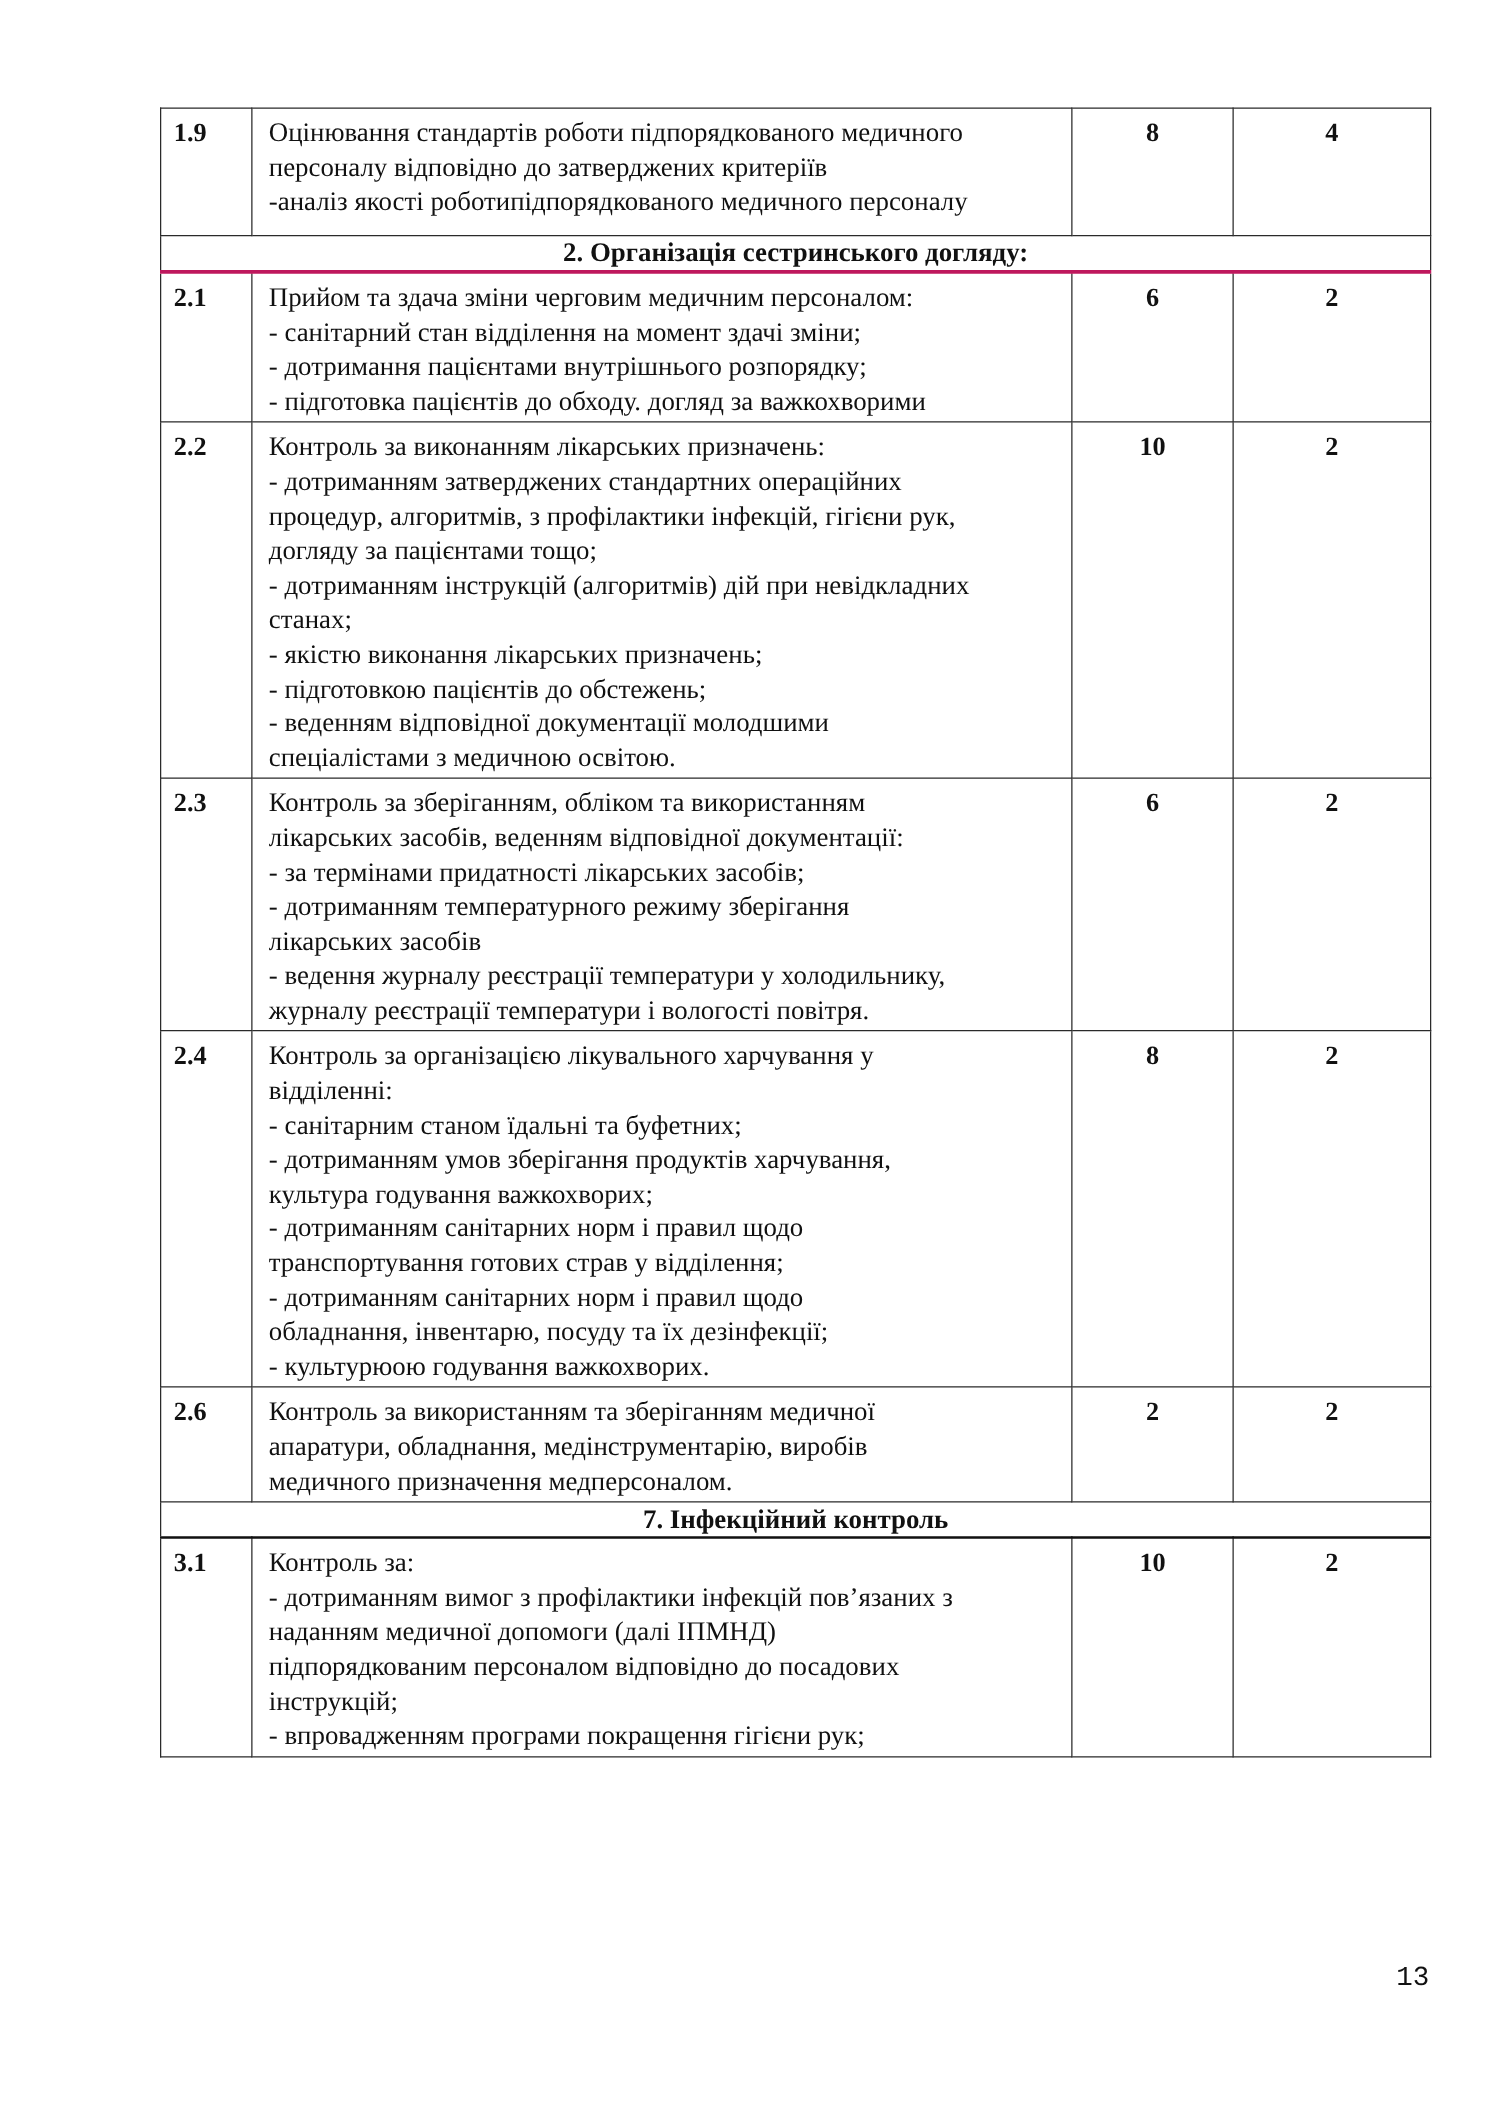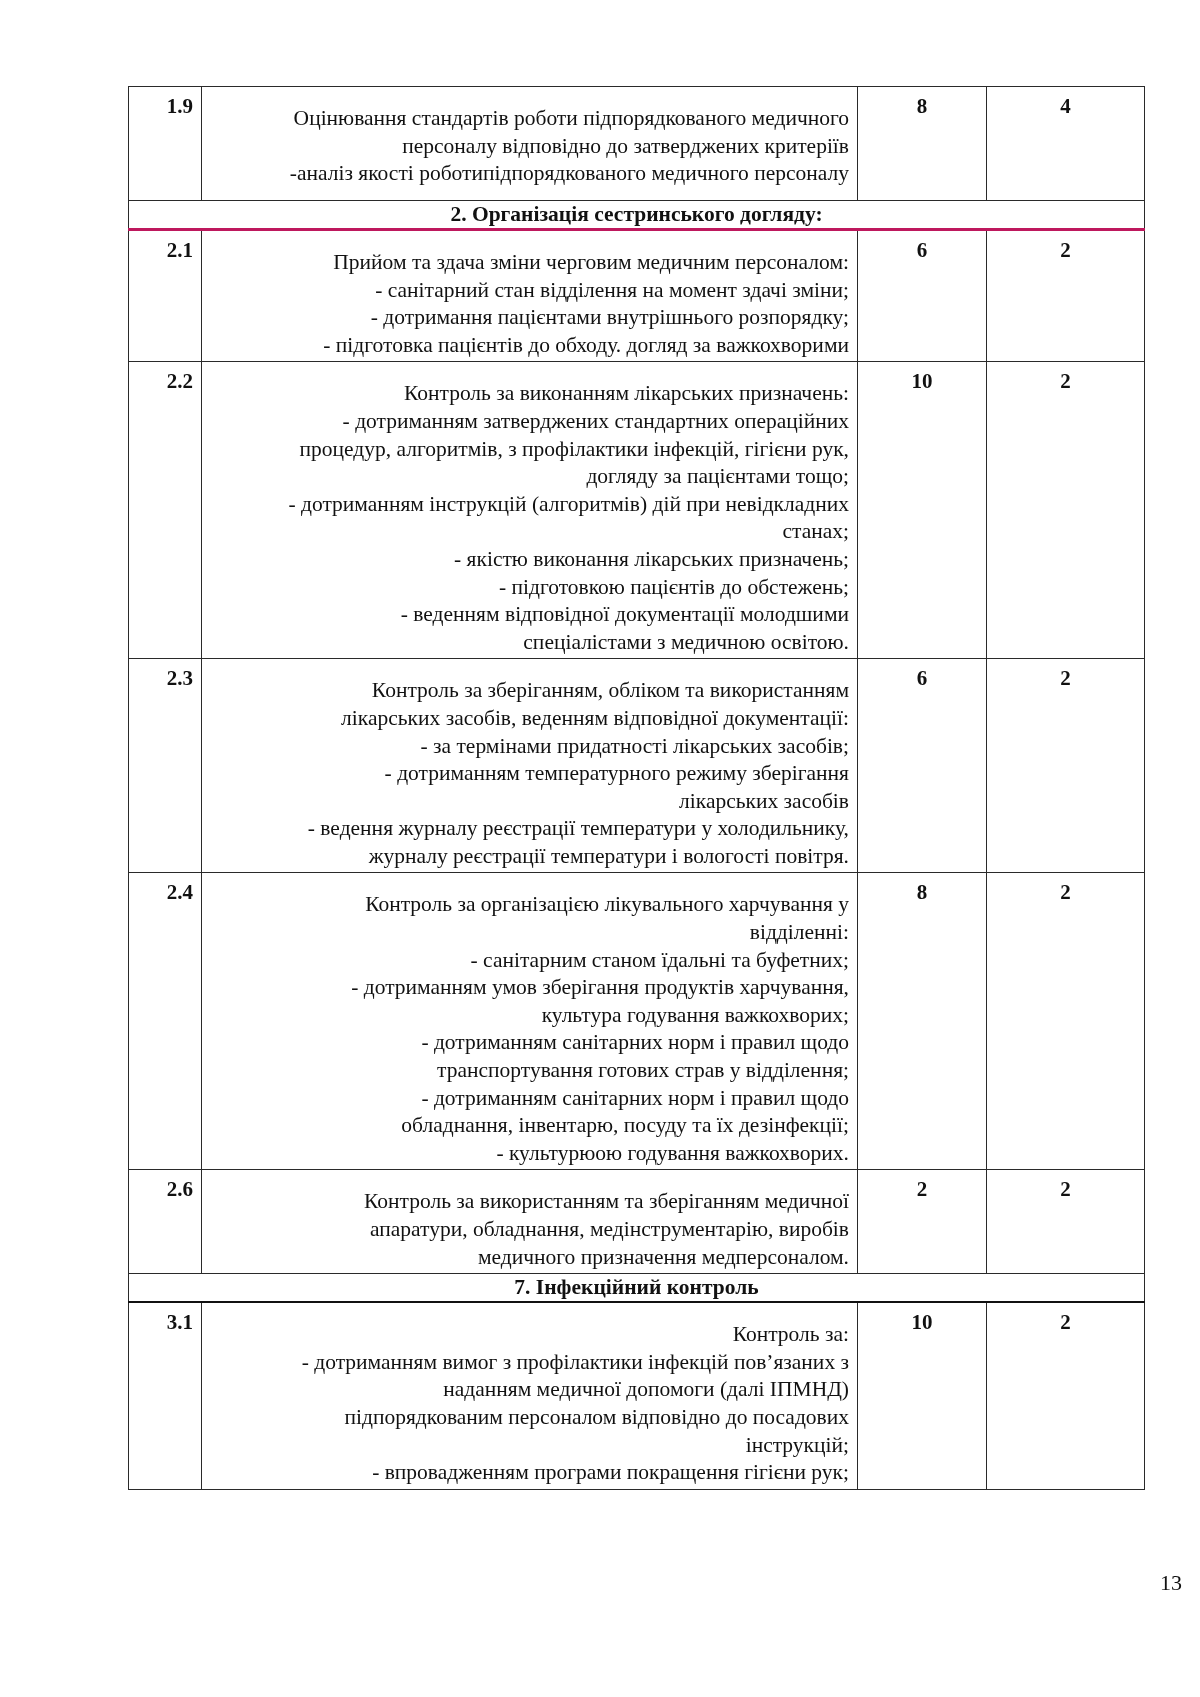--- a/index.html
+++ b/index.html
@@ -10,46 +10,45 @@
   }
   .doc-table {
     position: absolute; left: 128px; top: 86px; width: 1016px;
     border-collapse: collapse; table-layout: fixed;
   }
   .doc-table td {
     border: 1.5px solid #2a2a2a;
     vertical-align: top;
     font-size: 21.5px; line-height: 27.6px;
     padding: 2px 8px 2px 8px;
-    text-align: right;
   }
   .doc-table col.c-num { width: 73px; }
   .doc-table col.c-text { width: 656px; }
   .doc-table col.c-a { width: 129px; }
   .doc-table col.c-b { width: 158px; }
   td.num { font-weight: bold; padding-left: 10px; padding-top: 6px; font-size: 21px; }
   td.val { font-weight: bold; text-align: center; padding-top: 6px; font-size: 21px; }
-  td.text { padding-top: 18px; padding-left: 13px; white-space: pre-line; }
+  td.text { padding-top: 6px; padding-left: 13px; white-space: pre-line; }
   tr.section td {
     text-align: center; font-weight: bold; font-size: 21.5px;
     padding: 0 0 1px 0; line-height: 26px;
   }
   tr.section.s2 td { border-bottom: 3px solid #be185d; }
   tr.section.s3 td { border-bottom: 2.5px solid #111; }
   tr.r-1-9 td { height: 93px; }
   tr.r-2-1 td { height: 103px; }
   tr.r-2-2 td { height: 272px; }
   tr.r-2-3 td { height: 188px; }
   tr.r-2-4 td { height: 270px; }
   tr.r-2-5 td { height: 137px; }
   tr.r-2-6 td { height: 75px; }
   tr.r-3-1 td { height: 158px; }
   .page-number {
     position: absolute; left: 1117px; top: 1570px;
-    font-size: 22px; font-family: Liberation Serif, serif; margin-left: 43px;
+    font-size: 22px; font-family: Liberation Mono, monospace;
   }
 </style>
 </head>
 <body>
 
 <table class="doc-table">
   <colgroup>
     <col class="c-num">
       <col class="c-text">
       <col class="c-a">

